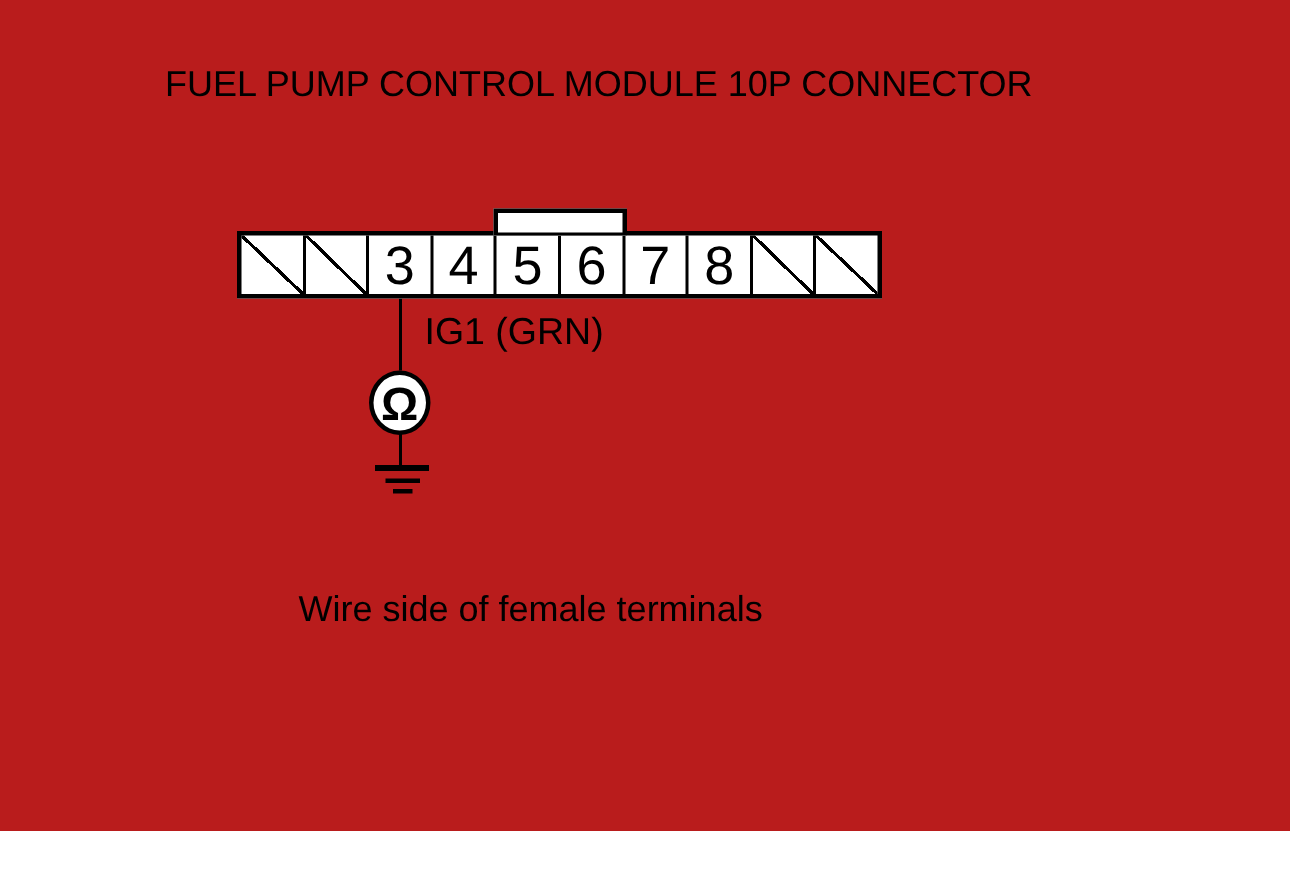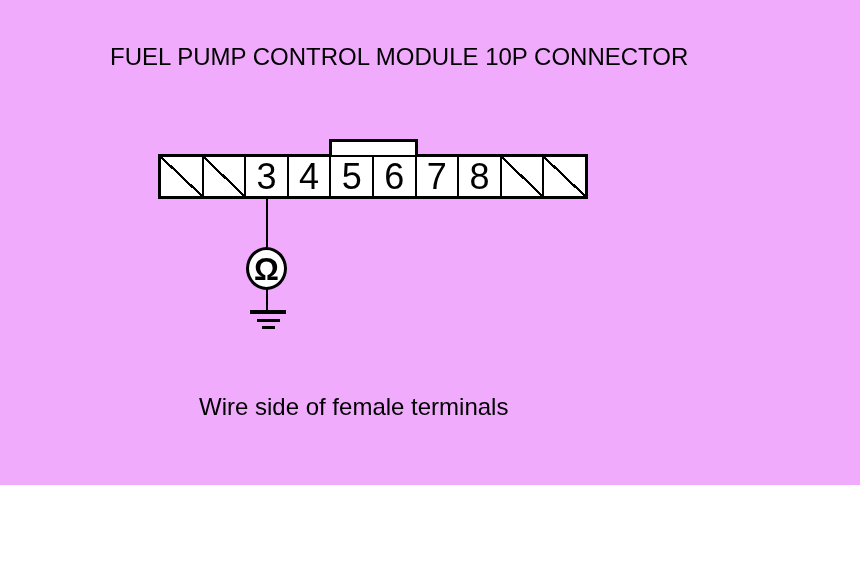--- a/index.html
+++ b/index.html
@@ -3,22 +3,22 @@
 <meta charset="utf-8">
 <style>
   html, body {
     margin: 0;
     padding: 0;
     background: #ffffff;
   }
   .canvas {
     position: relative;
     width: 860px;
-    height: 485px;
-    background: #f0abfc;
+    height: 554px;
+    background: #b91c1c;
     overflow: hidden;
     font-family: "Liberation Sans", "DejaVu Sans", sans-serif;
     color: #000000;
   }
   .title {
     position: absolute;
     left: 110px;
     top: 44px;
     font-size: 24px;
     line-height: 1.1;
@@ -170,20 +170,21 @@
       </div>
     <div class="cell hatched">
         <span class="pin-label"></span>
       </div>
   </div>
 
   <div class="tab"></div>
 
   <div class="wire wire-ig1"></div>
 
+  <div class="wire-label">IG1 (GRN)</div>
 
   <div class="ohmmeter">
     <span class="ohm-symbol">Ω</span>
   </div>
 
   <div class="wire wire-gnd"></div>
 
   <div class="ground">
     <div class="gnd-bar gnd-bar-1"></div>
     <div class="gnd-bar gnd-bar-2"></div>

